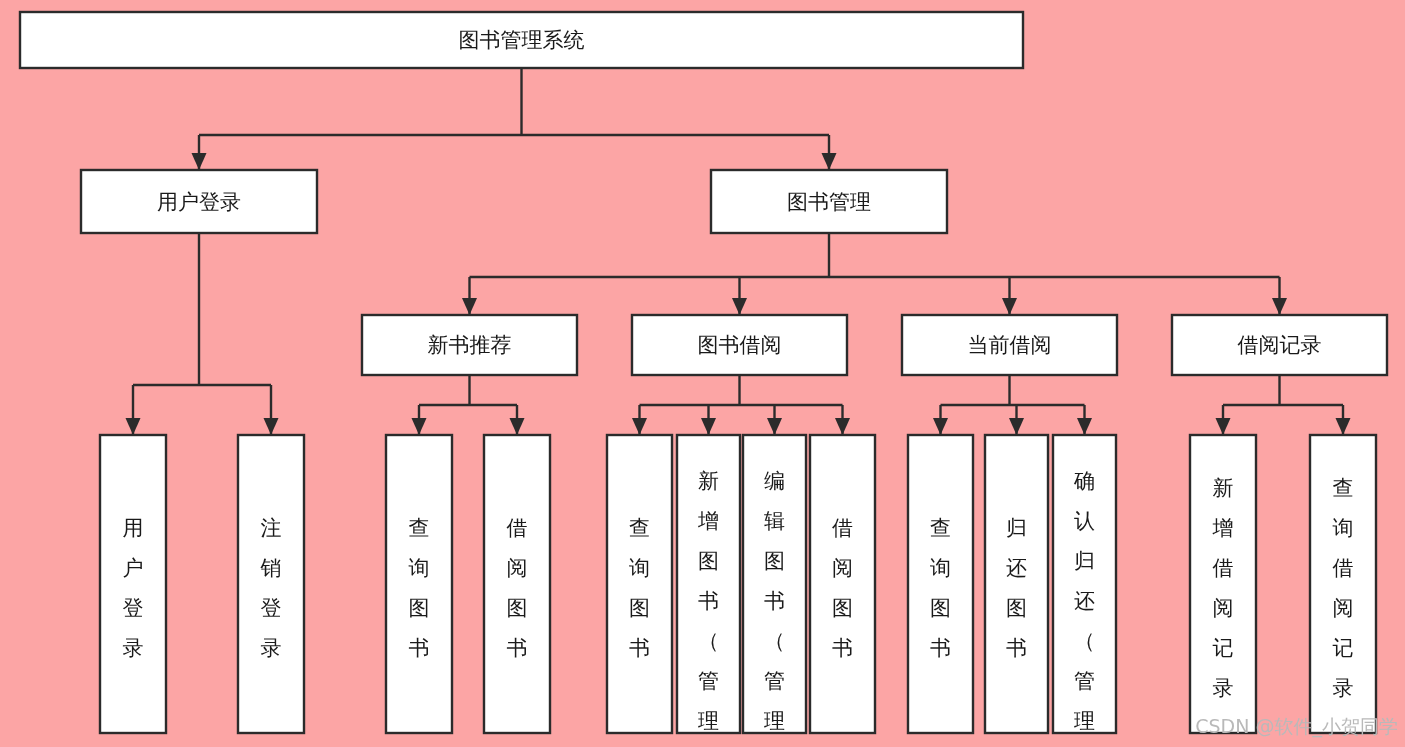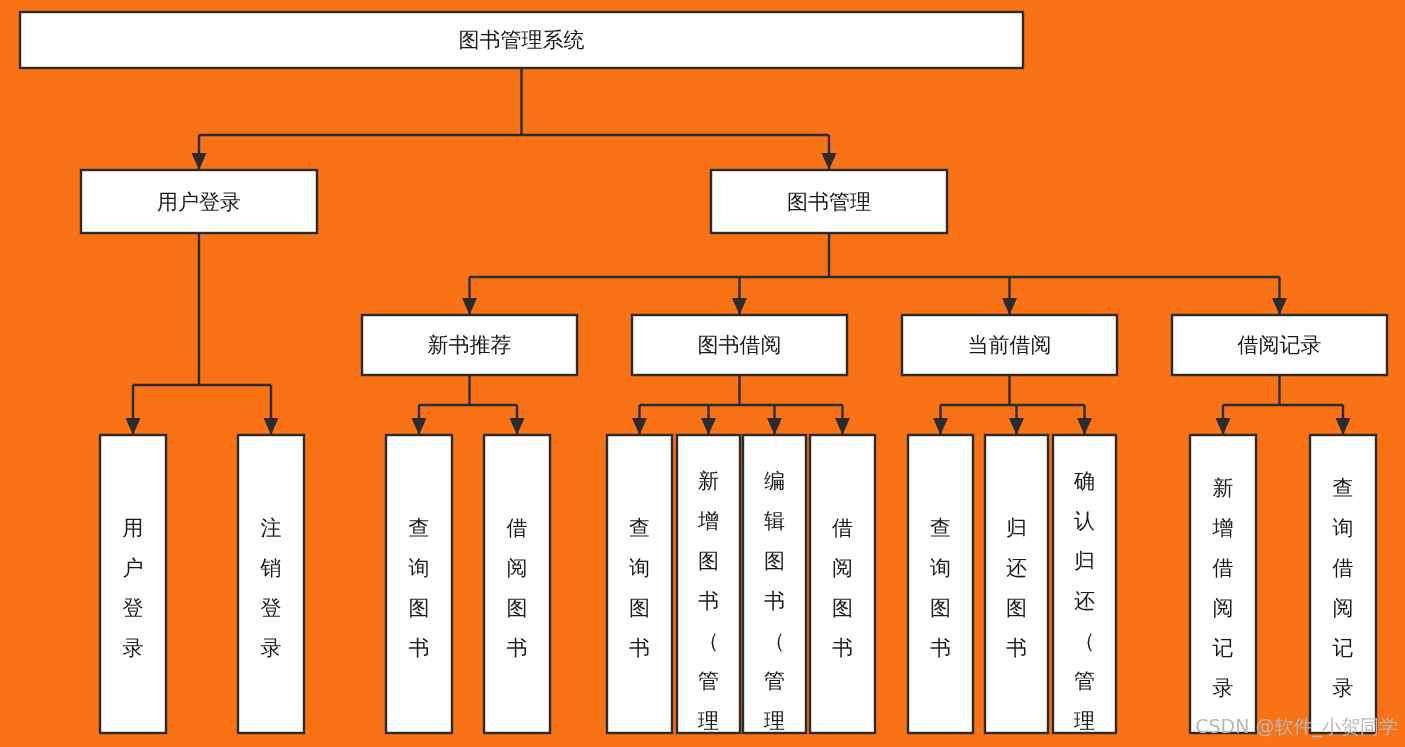--- a/index.html
+++ b/index.html
@@ -8,21 +8,21 @@
     padding: 0;
     background: #ffffff;
   }
   body {
     font-family: "DejaVu Sans", "Liberation Sans", sans-serif;
   }
   #diagram-root {
     position: relative;
     width: 1405px;
     height: 747px;
-    background: #f97316;
+    background: #fca5a5;
     overflow: hidden;
   }
   svg#tree-svg {
     position: absolute;
     left: 0;
     top: 0;
     width: 1405px;
     height: 747px;
     display: block;
   }

